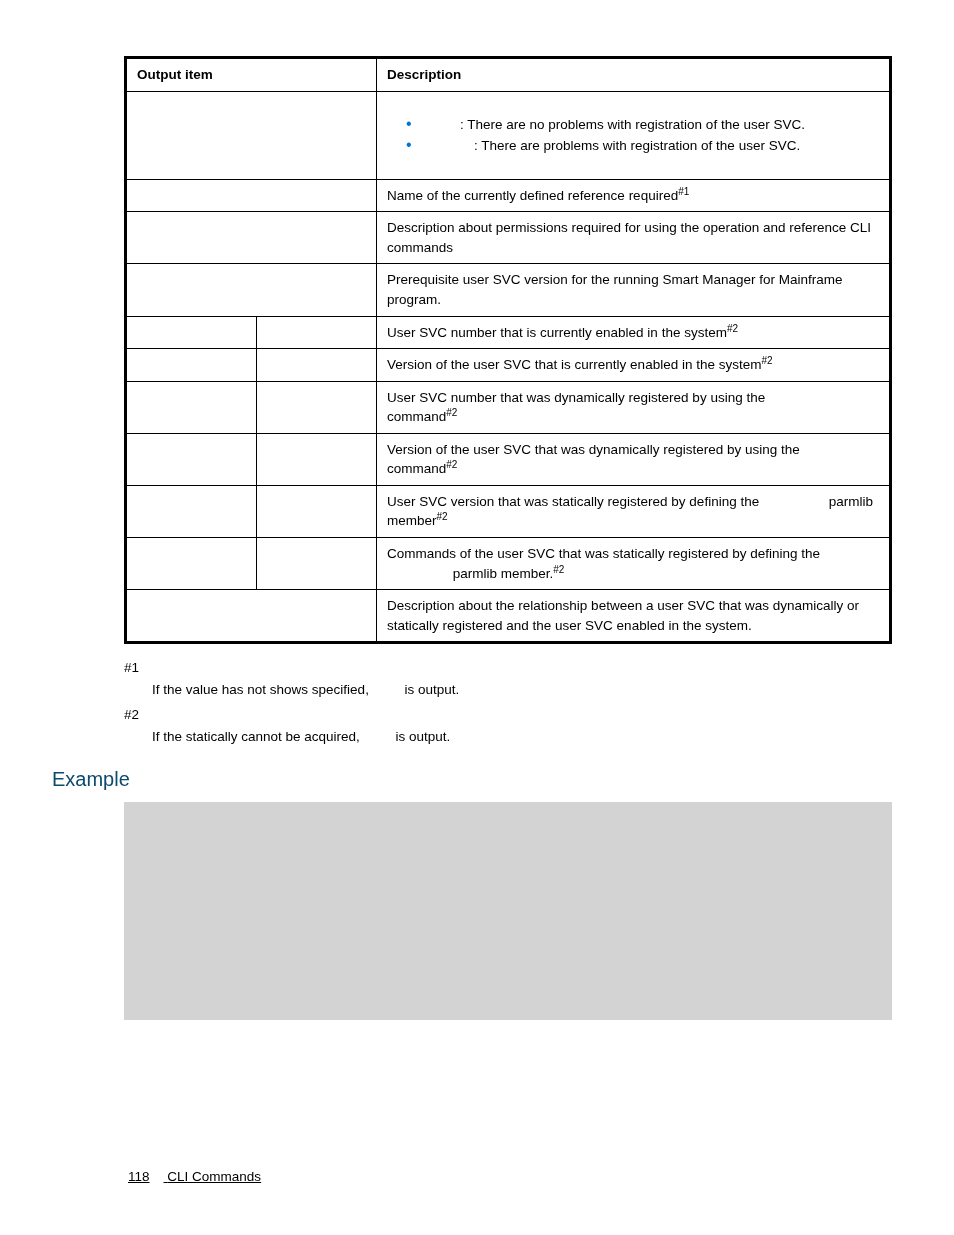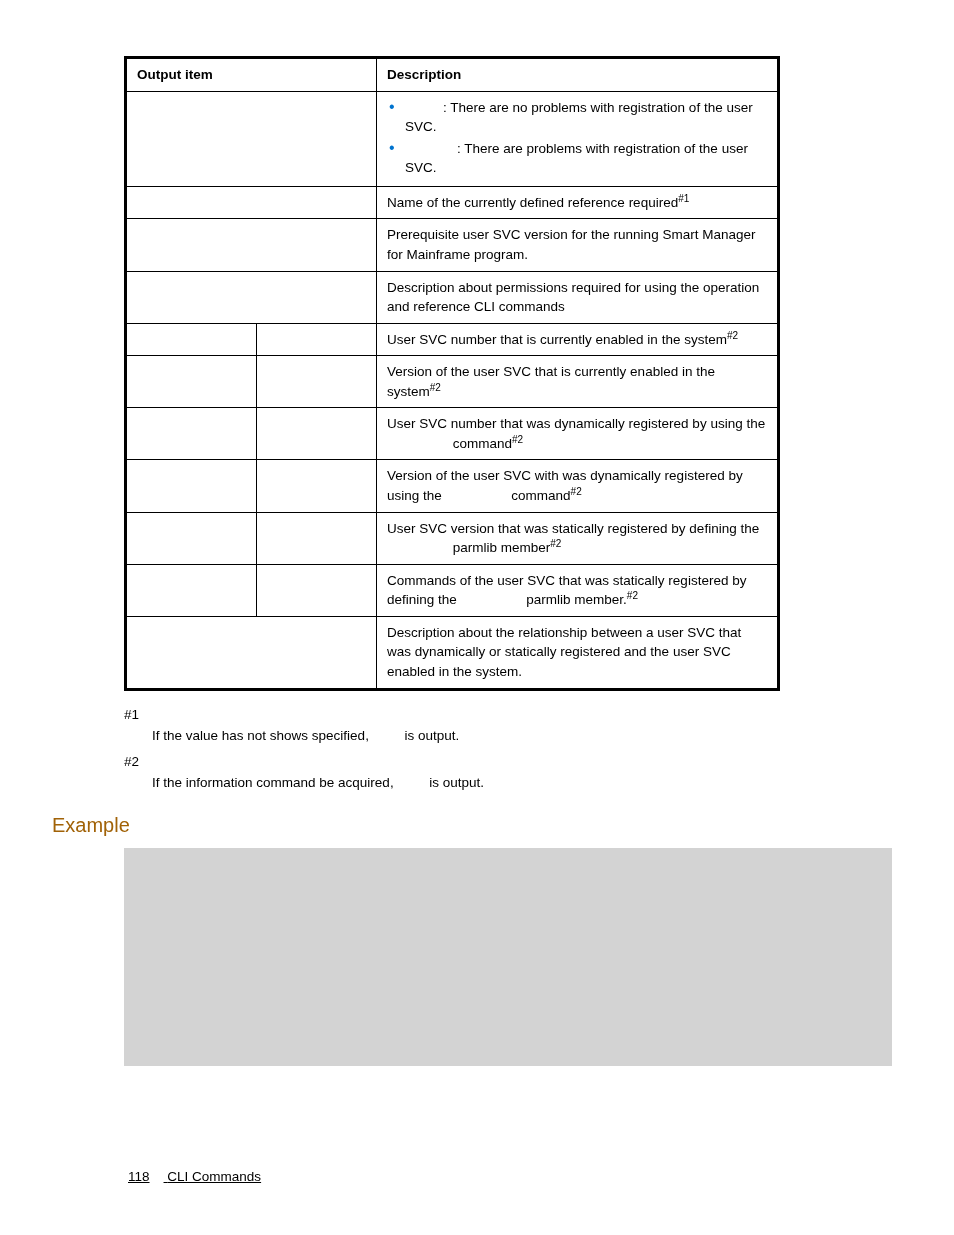--- a/index.html
+++ b/index.html
@@ -15,42 +15,42 @@
   .page {
     width: 954px;
     min-height: 1235px;
     padding: 56px 62px 40px 52px;
     position: relative;
   }
   .tbl-wrap {
     margin-left: 72px;
     border: 2px solid #000;
     border-collapse: collapse;
-    width: 656px;
+    width: 768px;
   }
   table {
     border-collapse: collapse;
     width: 100%;
   }
   th, td {
     border: 1px solid #000;
     padding: 6px 10px 6px 10px;
     text-align: left;
     vertical-align: top;
     font-size: 13.5px;
   }
   th {
     font-weight: bold;
     background: #fff;
   }
   .col-a { width: 130px; }
   .col-b { width: 120px; }
   .col-c { }
   ul.bullets {
-    margin: 0;
+    margin: 17px;
     padding-left: 18px;
     list-style: none;
   }
   ul.bullets li {
     position: relative;
     padding-left: 0;
     margin-bottom: 2px;
   }
   ul.bullets li::before {
     content: "•";
@@ -72,21 +72,21 @@
     font-size: 13.5px;
   }
   .notes .tag { margin-bottom: 2px; }
   .notes .line {
     padding-left: 28px;
     margin-bottom: 6px;
   }
   h2.example {
     font-family: Arial, Helvetica, sans-serif;
     font-weight: normal;
-    color: #a16207;
+    color: #0c4a6e;
     font-size: 20px;
     margin: 18px 0 8px 0;
   }
   .intro {
     margin-left: 72px;
     margin-bottom: 10px;
   }
   .codeblock {
     margin-left: 72px;
     background: #d3d3d3;
@@ -133,50 +133,50 @@
         </tr>
 
         <tr>
           <td colspan="2"></td>
           <td><span>Name of the currently defined reference required</span><sup>#1</sup></td>
         </tr>
 
 
         <tr>
           <td colspan="2"></td>
+          <td><span>Description about permissions required for using the operation and reference CLI commands</span></td>
+        </tr>
+
+        <tr>
+          <td colspan="2"></td>
           <td><span>Prerequisite user SVC version for the running Smart Manager for Mainframe program.</span></td>
         </tr>
 
         <tr>
-          <td colspan="2"></td>
-          <td><span>Description about permissions required for using the operation and reference CLI commands</span></td>
-        </tr>
-
-        <tr>
           <td class="col-a"></td>
           <td class="col-b"></td>
           <td><span>User SVC number that is currently enabled in the system</span><sup>#2</sup></td>
         </tr>
 
         <tr>
           <td class="col-a"></td>
           <td class="col-b"></td>
           <td><span>Version of the user SVC that is currently enabled in the system</span><sup>#2</sup></td>
         </tr>
 
         <tr>
           <td class="col-a"></td>
           <td class="col-b"></td>
           <td><span>User SVC number that was dynamically registered by using the </span><span class="gap-cmd"></span><span> command</span><sup>#2</sup></td>
         </tr>
 
         <tr>
           <td class="col-a"></td>
           <td class="col-b"></td>
-          <td><span>Version of the user SVC with was dynamically registered by using the </span><span class="gap-cmd"></span><span> command</span><sup>#2</sup></td>
+          <td><span>Version of the user SVC that was dynamically registered by using the </span><span class="gap-cmd"></span><span> command</span><sup>#2</sup></td>
         </tr>
 
         <tr>
           <td class="col-a"></td>
           <td class="col-b"></td>
           <td><span>User SVC version that was statically registered by defining the </span><span class="gap-cmd"></span><span> parmlib member</span><sup>#2</sup></td>
         </tr>
 
         <tr>
           <td class="col-a"></td>
@@ -192,21 +192,21 @@
     </table>
   </div>
 
   <div class="notes">
     <div class="tag">#1</div>
     <div class="line">
       <span>If the value has not shows specified, </span><span class="gap-sm"></span><span> is output.</span>
     </div>
     <div class="tag">#2</div>
     <div class="line">
-      <span>If the information command be acquired, </span><span class="gap-sm"></span><span> is output.</span>
+      <span>If the statically cannot be acquired, </span><span class="gap-sm"></span><span> is output.</span>
     </div>
   </div>
 
   <h2 class="example">Example</h2>
   <div class="codeblock"></div>
 
   <div class="footer">
     <span class="pg">118</span>
     <span>CLI Commands</span>
   </div>

